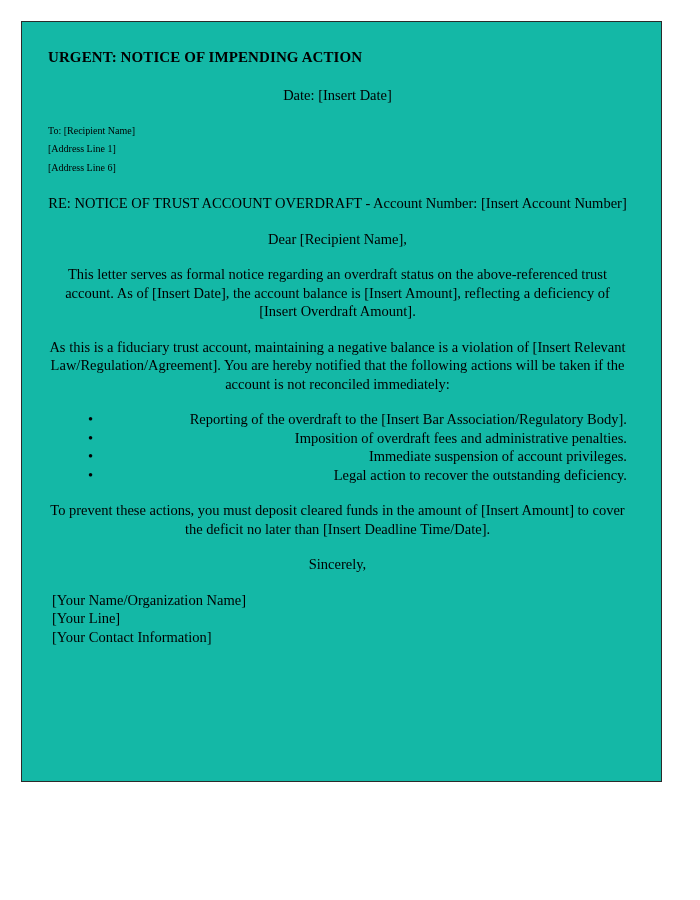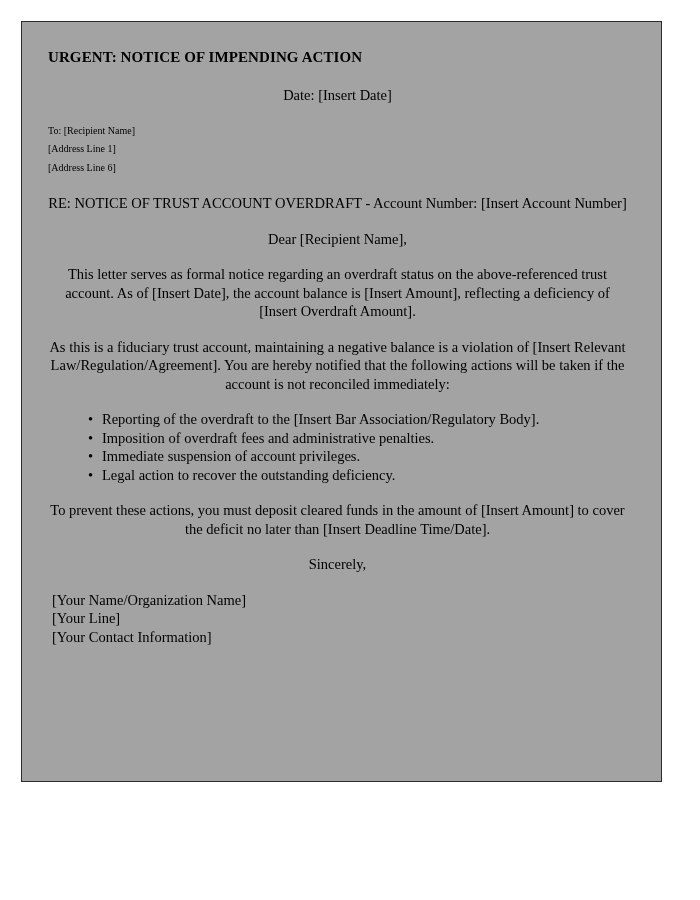--- a/index.html
+++ b/index.html
@@ -15,21 +15,21 @@
     overflow: hidden;
   }
 
   .page {
     position: absolute;
     left: 21px;
     top: 21px;
     width: 641px;
     height: 761px;
     border: 1px solid #2b2b2b;
-    background: #a3a3a3;
+    background: #14b8a6;
     box-sizing: border-box;
   }
 
   .page-inner {
     padding: 26px 34px 0 26px;
   }
 
   .doc-title {
     font-size: 15px;
     font-weight: bold;
@@ -52,20 +52,21 @@
   }
 
   .para-block .line {
     display: block;
   }
 
   .bullet-list {
     margin: 0 0 17px 0;
     padding: 0 0 0 40px;
     list-style: none;
+    text-align: right;
   }
 
   .bullet-list li {
     font-size: 14.5px;
     line-height: 18.5px;
     position: relative;
     padding-left: 14px;
   }
 
   .bullet-list li::before {

